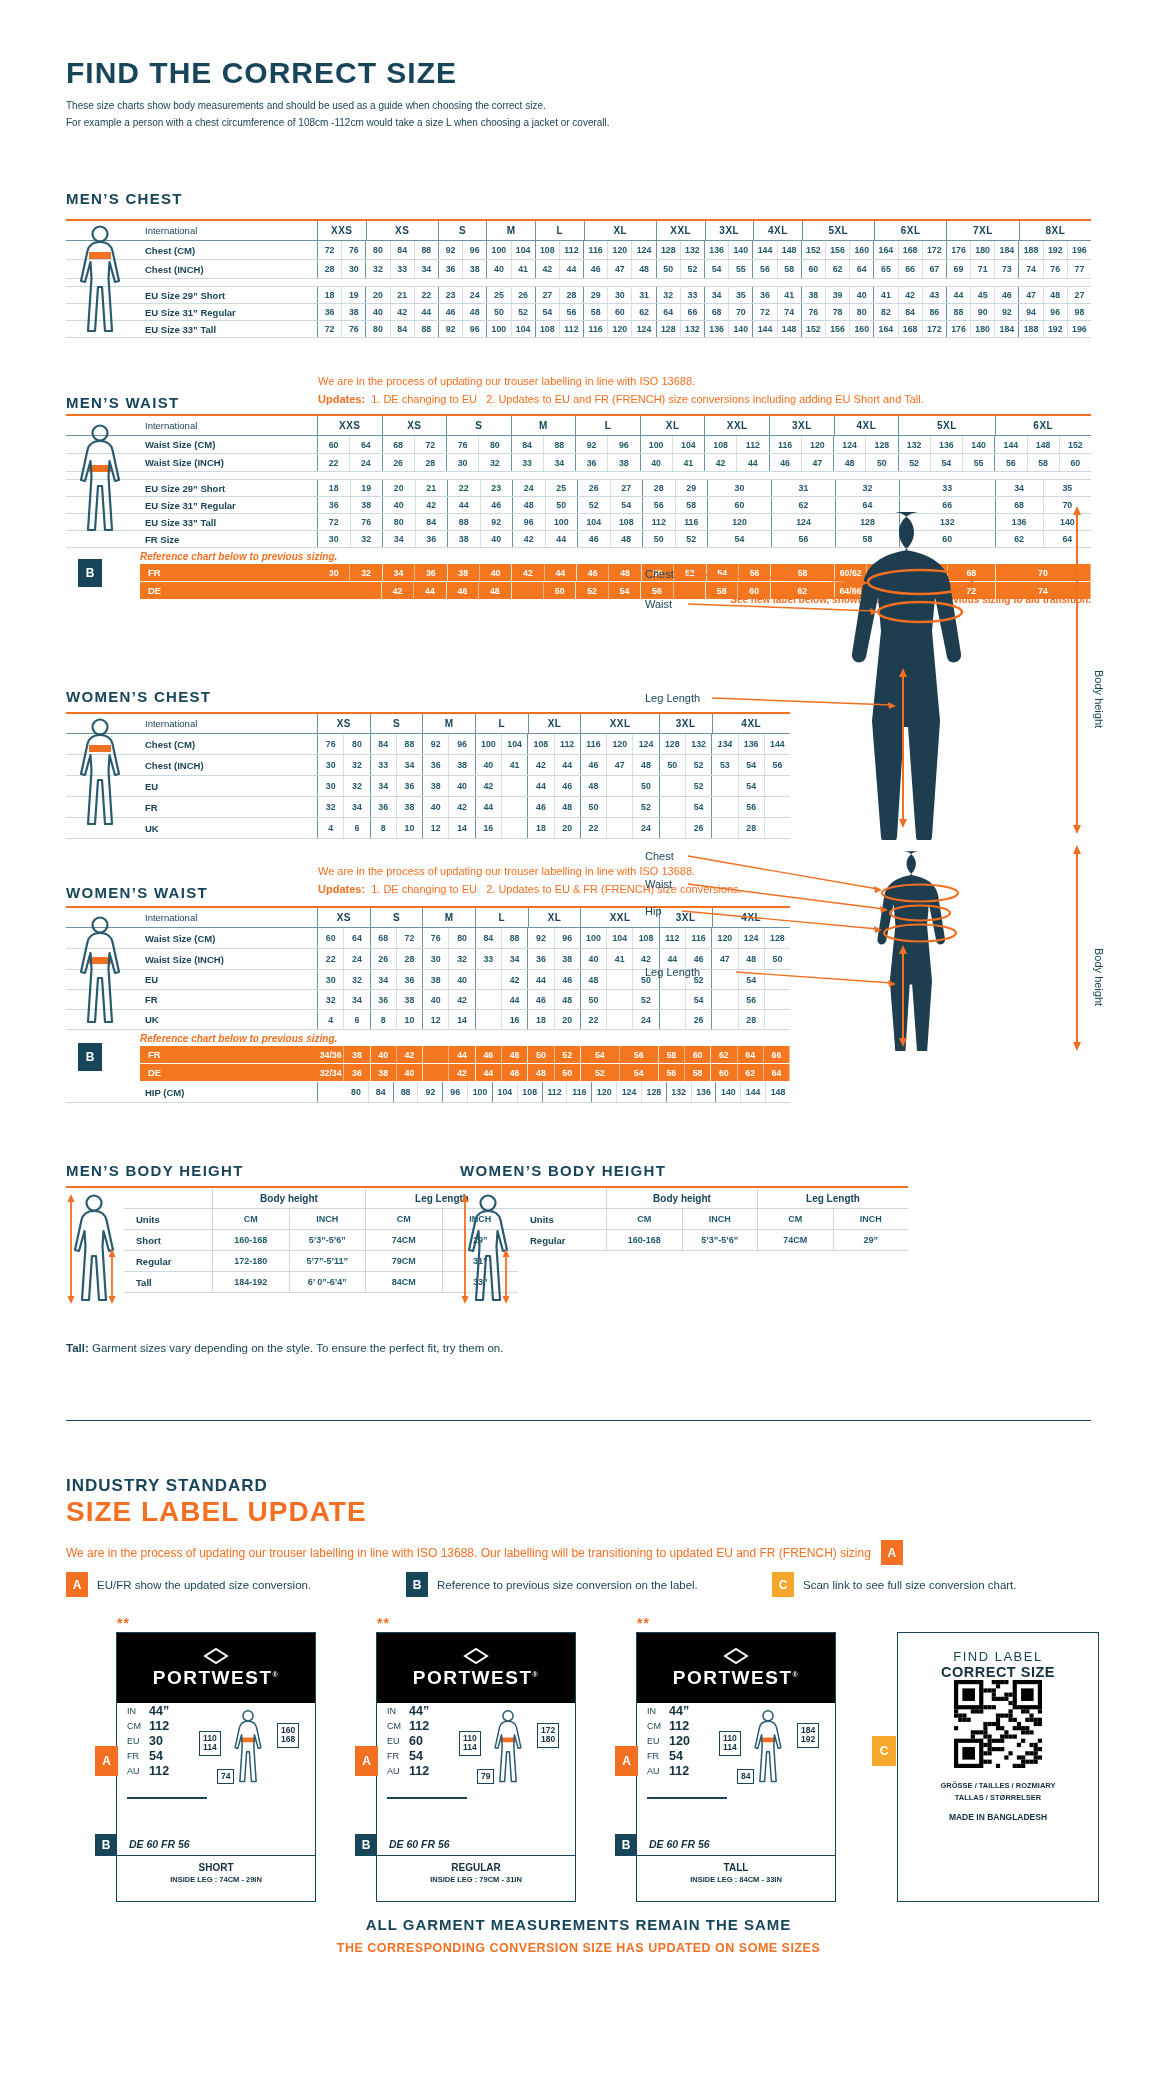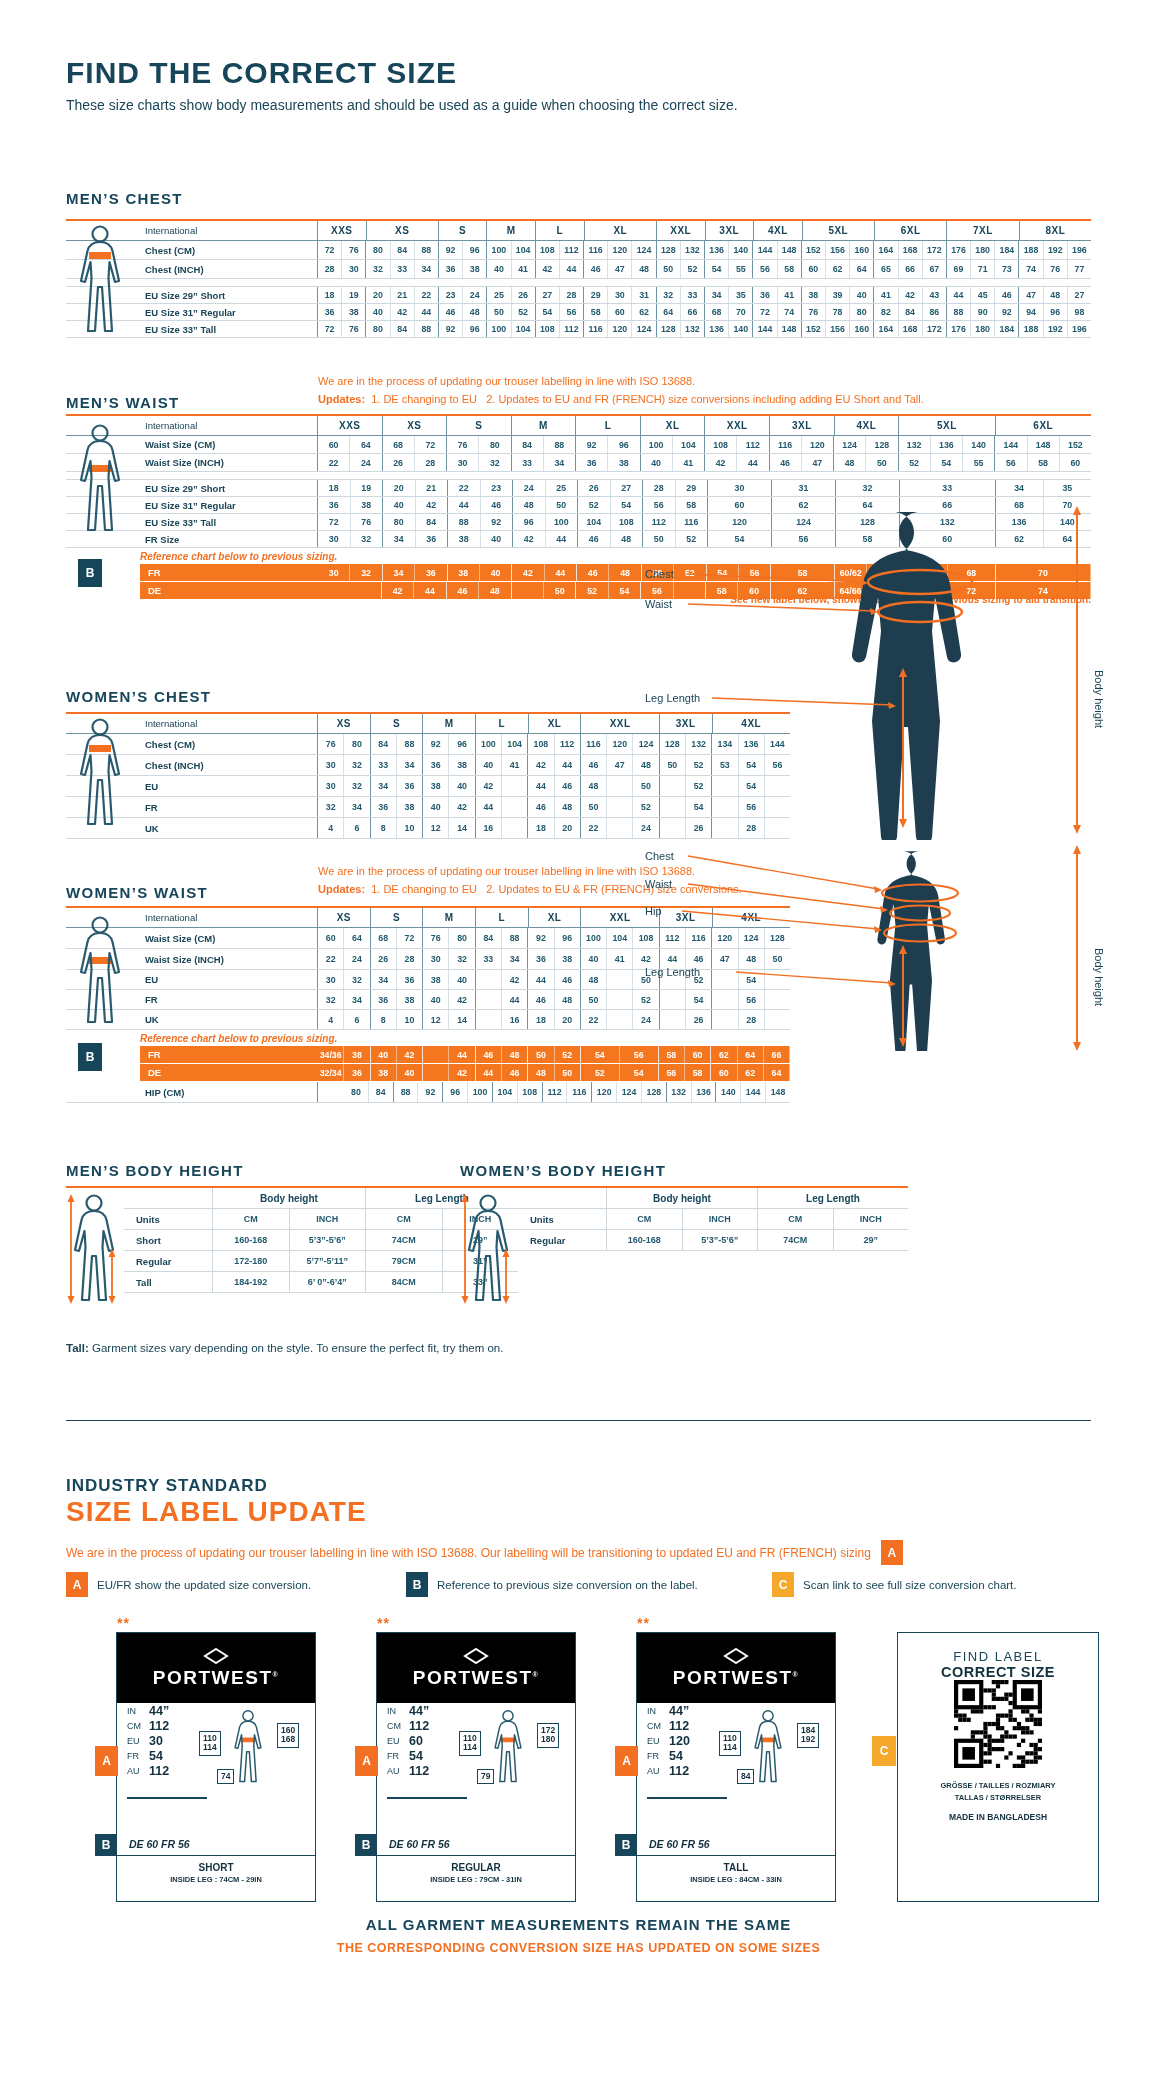--- a/index.html
+++ b/index.html
@@ -2,21 +2,21 @@
 <html><head>
 <meta charset="utf-8">
 <style>
   html,body{margin:0;padding:0;}
   body{width:1157px;height:2076px;position:relative;background:#fff;
        font-family:"Liberation Sans",sans-serif;color:#1a4556;overflow:hidden;}
   .abs{position:absolute;}
 
   
   .page-title{font-size:30px;font-weight:700;letter-spacing:1px;color:#17455a;}
-  .intro{font-size:14px;line-height:17px;color:#1a4556;}
+  .intro{font-size:10px;line-height:17px;color:#1a4556;}
   .sec-title{font-size:15px;font-weight:700;letter-spacing:1.3px;color:#17455a;}
   .onote{font-size:11px;line-height:18px;color:#f36f21;}
   .onote b{font-weight:700;}
   .transition{font-size:10px;font-weight:700;color:#f36f21;text-align:right;}
   .refnote{margin-left:74px;color:#f36f21;font-style:italic;font-size:10px;height:16px;
            display:flex;align-items:center;font-weight:600;}
   .note-line{font-size:11.5px;color:#1a4556;}
   .divider{border-top:1.5px solid #17455a;}
 
   
@@ -103,20 +103,21 @@
   .qlangs{font-size:7.5px;font-weight:700;color:#12303e;margin-top:8px;line-height:1.6;}
   .qmade{font-size:8.5px;font-weight:700;color:#12303e;margin-top:8px;}
   .cbadge{position:absolute;left:872px;top:1736px;width:24px;height:30px;}
 </style>
 </head>
 <body>
 
 <div class="abs page-title" style="left:66px;top:56px;">FIND THE CORRECT SIZE</div>
 <div class="abs intro" style="left:66px;top:97px;width:900px;">
   <div>These size charts show body measurements and should be used as a guide when choosing the correct size.</div>
+  <div>For example a person with a chest circumference of 108cm -112cm would take a size L when choosing a jacket or coverall.</div>
 </div>
 
 <div class="abs sec-title" style="left:66px;top:190px;">MEN’S CHEST</div>
 <div class="sizetable t-m1" style="left:66px;top:219px;width:1025px;">
   <div class="tfig"><svg viewBox="0 0 56 110" width="56" height="110">
         <rect x="17" y="27" width="22" height="7" fill="#f36f21"></rect>
         <circle cx="28" cy="9" r="7.5" fill="none" stroke="#2a5a6e" stroke-width="2.2"></circle>
         <path fill="none" stroke="#2a5a6e" stroke-width="2.2" stroke-linejoin="round" d="M28 17c-7 0-11 3-12.5 9L9 56l4 1 5.5-20 1 16-3.5 53h7L26 62h4l3 44h7L36.5 53l1-16L43 57l4-1-6.5-30C39 20 35 17 28 17Z"></path>
       </svg></div>
 <div class="trow thead">
@@ -588,21 +589,21 @@
         <div class="tcell gend" style="flex-grow: 1;">96</div>
         <div class="tcell" style="flex-grow: 1;">100</div>
         <div class="tcell gend" style="flex-grow: 1;">104</div>
         <div class="tcell" style="flex-grow: 1;">108</div>
         <div class="tcell gend" style="flex-grow: 1;">112</div>
         <div class="tcell" style="flex-grow: 1;">116</div>
         <div class="tcell" style="flex-grow: 1;">120</div>
         <div class="tcell gend" style="flex-grow: 1;">124</div>
         <div class="tcell" style="flex-grow: 1;">128</div>
         <div class="tcell gend" style="flex-grow: 1;">132</div>
-        <div class="tcell" style="flex-grow: 1;">134</div>
+        <div class="tcell" style="flex-grow: 1; font-style: italic;">134</div>
         <div class="tcell" style="flex-grow: 1;">136</div>
         <div class="tcell" style="flex-grow: 1;">144</div>
       </div>
     </div>
     <div class="trow">
       <div class="tlabel">Chest (INCH)</div>
       <div class="tdata">
         <div class="tcell" style="flex-grow: 1;">30</div>
         <div class="tcell gend" style="flex-grow: 1;">32</div>
         <div class="tcell" style="flex-grow: 1;">33</div>

